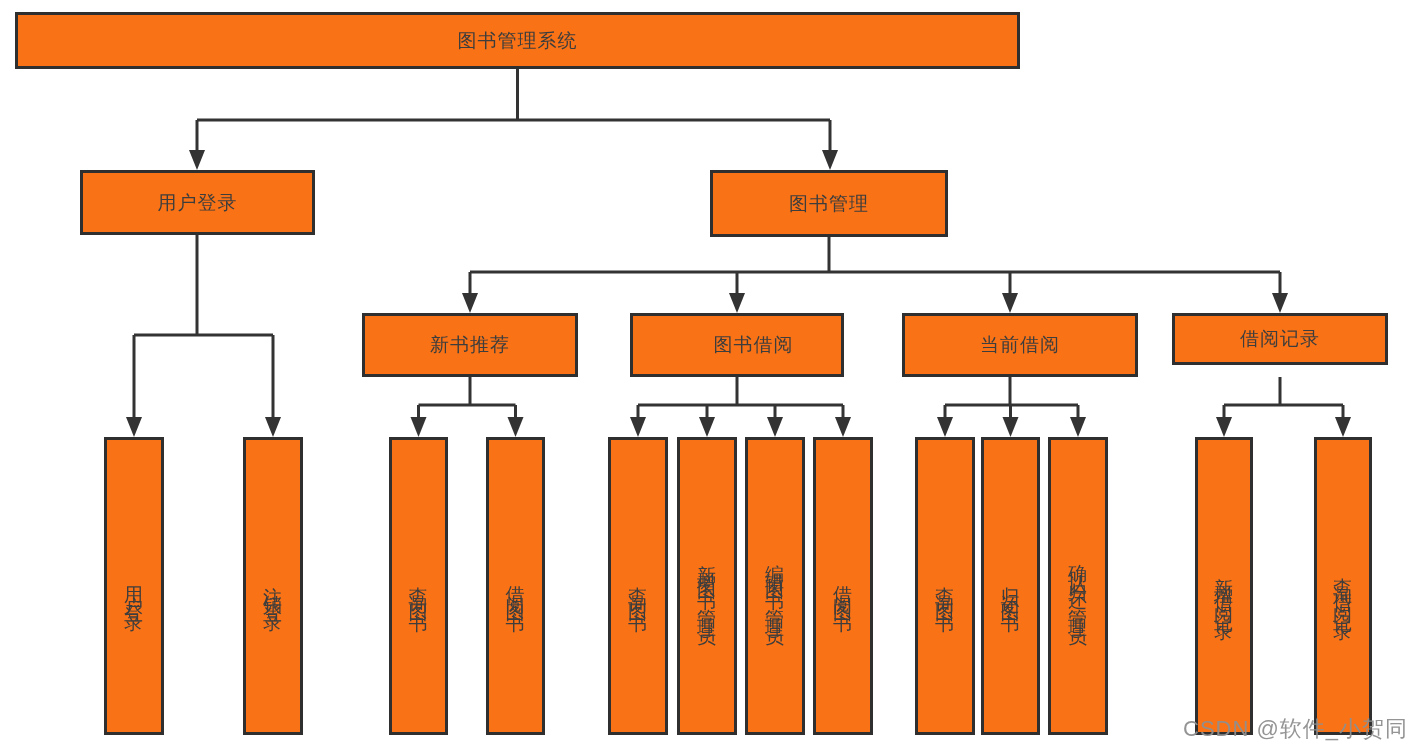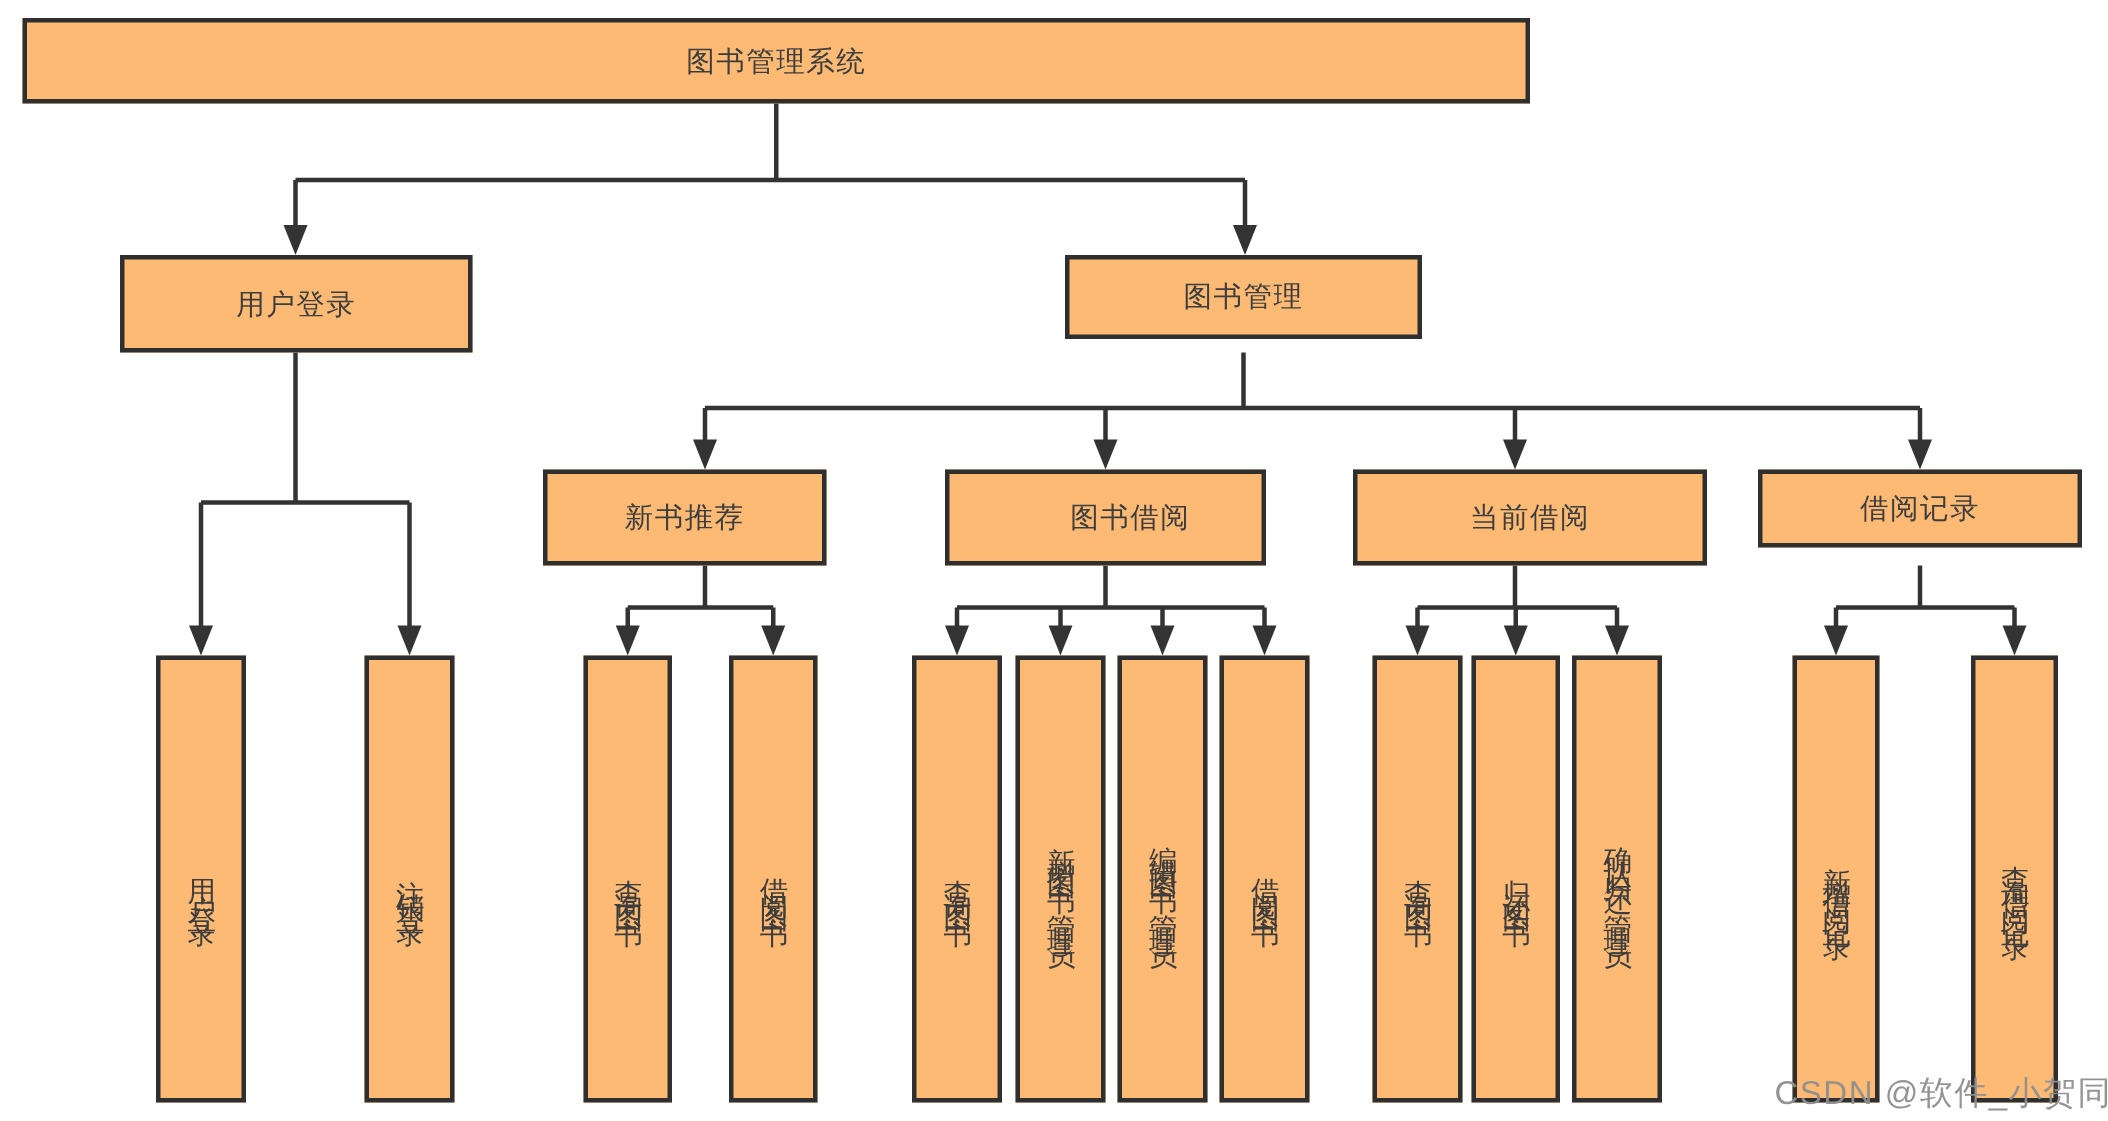--- a/index.html
+++ b/index.html
@@ -18,21 +18,21 @@
   #wires {
     position: absolute;
     left: 0; top: 0;
     width: 1405px; height: 747px;
     z-index: 1;
   }
   .box {
     position: absolute;
     box-sizing: border-box;
     border: 3px solid #2f2f2f;
-    background: #fdba74;
+    background: #f97316;
     color: #3d3d3d;
     display: flex;
     align-items: center;
     justify-content: center;
     font-size: 19px;
     letter-spacing: 1px;
     z-index: 2;
     text-align: center;
   }
   .vbox {
@@ -109,23 +109,23 @@
       <path d="M1224,405 H1343" stroke="#333333" stroke-width="3" fill="none"></path>
       <path d="M1224,405 V421" stroke="#333333" stroke-width="3" fill="none"></path>
       <polygon points="1216,417 1232,417 1224,437" fill="#333333"></polygon>
       <path d="M1343,405 V421" stroke="#333333" stroke-width="3" fill="none"></path>
       <polygon points="1335,417 1351,417 1343,437" fill="#333333"></polygon>
     </svg>
 
   <div class="box" style="left:15px; top:12px; width:1005px; height:57px;">图书管理系统</div>
 
   <div class="box" style="left:80px; top:170px; width:235px; height:65px;">用户登录</div>
-  <div class="box" style="left:710px; top:170px; width:238px; height:56px;font-family:Liberation Serif, serif;">图书管理</div>
+  <div class="box" style="left:710px; top:170px; width:238px; height:67px;font-family:Liberation Serif, serif;">图书管理</div>
 
-  <div class="box" style="left:362px; top:313px; width:189px; height:64px;">新书推荐</div>
+  <div class="box" style="left:362px; top:313px; width:216px; height:64px;">新书推荐</div>
   <div class="box" style="left:630px; top:313px; width:214px; height:64px;padding-left:33px;">图书借阅</div>
   <div class="box" style="left:902px; top:313px; width:236px; height:64px;">当前借阅</div>
   <div class="box" style="left:1172px; top:313px; width:216px; height:52px;">借阅记录</div>
 
   <div class="box vbox" style="left:104px; top:437px; width:60px; height:298px;">用户登录</div>
   <div class="box vbox" style="left:243px; top:437px; width:60px; height:298px;">注销登录</div>
 
   <div class="box vbox" style="left:389px; top:437px; width:59px; height:298px;">查询图书</div>
   <div class="box vbox" style="left:486px; top:437px; width:59px; height:298px;">借阅图书</div>
 

